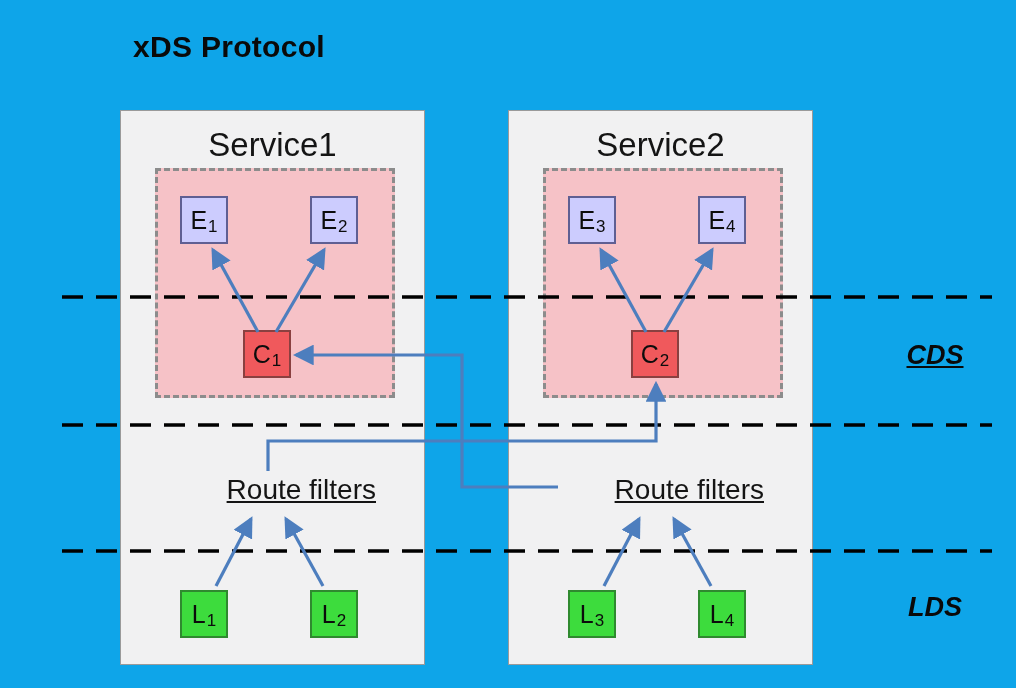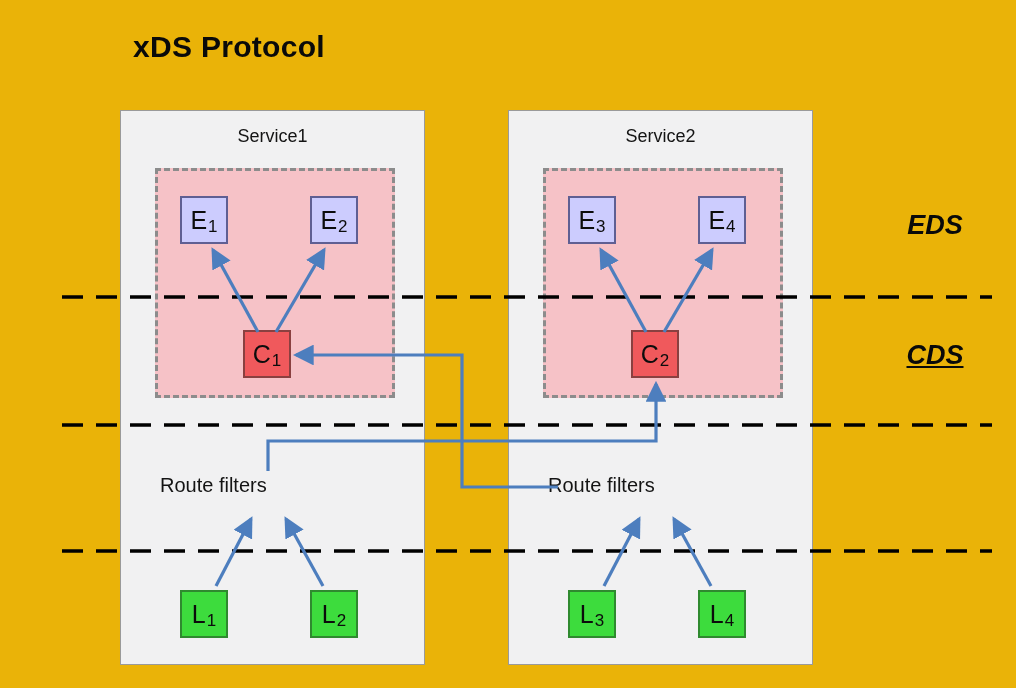--- a/index.html
+++ b/index.html
@@ -1,21 +1,21 @@
 <!DOCTYPE html>
 <html><head>
 <meta charset="utf-8">
 <style>
   * { margin: 0; padding: 0; box-sizing: border-box; }
   html, body { background: #ffffff; }
   .stage {
     position: relative;
     width: 1016px;
     height: 688px;
-    background: #eab308;
+    background: #0ea5e9;
     font-family: "Liberation Sans", sans-serif;
     color: #111111;
     overflow: hidden;
   }
   .title {
     position: absolute;
     left: 133px;
     top: 30px;
     font-size: 30px;
     font-weight: bold;
@@ -28,21 +28,21 @@
     width: 305px;
     height: 555px;
     background: #f1f1f2;
     border: 1.5px solid #9a9a9a;
   }
   .service-1 { left: 120px; }
   .service-2 { left: 508px; }
   .service-label {
     text-align: center;
     margin-top: 15px;
-    font-size: 18px;
+    font-size: 33px;
     color: #141414;
   }
   .region {
     position: absolute;
     top: 168px;
     width: 240px;
     height: 230px;
     background: #f6c2c7;
     border: 3px dashed #8c8c8c;
   }
@@ -78,24 +78,25 @@
   .pos-e3 { left: 568px; top: 196px; }
   .pos-e4 { left: 698px; top: 196px; }
   .pos-c2 { left: 631px; top: 330px; }
   .pos-l3 { left: 568px; top: 590px; }
   .pos-l4 { left: 698px; top: 590px; }
 
   .route-filters {
     position: absolute;
     top: 474px;
     width: 216px;
-    text-align: left;
-    font-size: 20px;
+    text-align: right;
+    font-size: 28px;
     color: #141414;
     z-index: 3;
+    text-decoration: underline;
   }
   .rf-1 { left: 160px; }
   .rf-2 { left: 548px; }
 
   .layer-label {
     position: absolute;
     left: 885px;
     width: 100px;
     text-align: center;
     font-size: 27px;
@@ -173,22 +174,22 @@
   <div class="route-filters rf-2">Route filters</div>
   <div class="node listener pos-l3">
     <span>L</span>
       <span class="nsub">3</span>
   </div>
   <div class="node listener pos-l4">
     <span>L</span>
       <span class="nsub">4</span>
   </div>
 
-  <div class="layer-label ll-eds">EDS</div>
   <div class="layer-label ll-cds">CDS</div>
+  <div class="layer-label ll-lds">LDS</div>
 
   <svg class="overlay" width="1016" height="688" viewBox="0 0 1016 688" xmlns="http://www.w3.org/2000/svg">
     <defs>
       <marker id="ah" viewBox="0 0 10 10" refX="8.5" refY="5" markerWidth="6.5" markerHeight="6.5" orient="auto-start-reverse">
         <path d="M0,0 L10,5 L0,10 Z" fill="#4d7ebe"></path>
       </marker>
     </defs>
 
     <g stroke="#000000" stroke-width="3.5" stroke-dasharray="21 13">
       <line x1="62" y1="297" x2="992" y2="297"></line>

